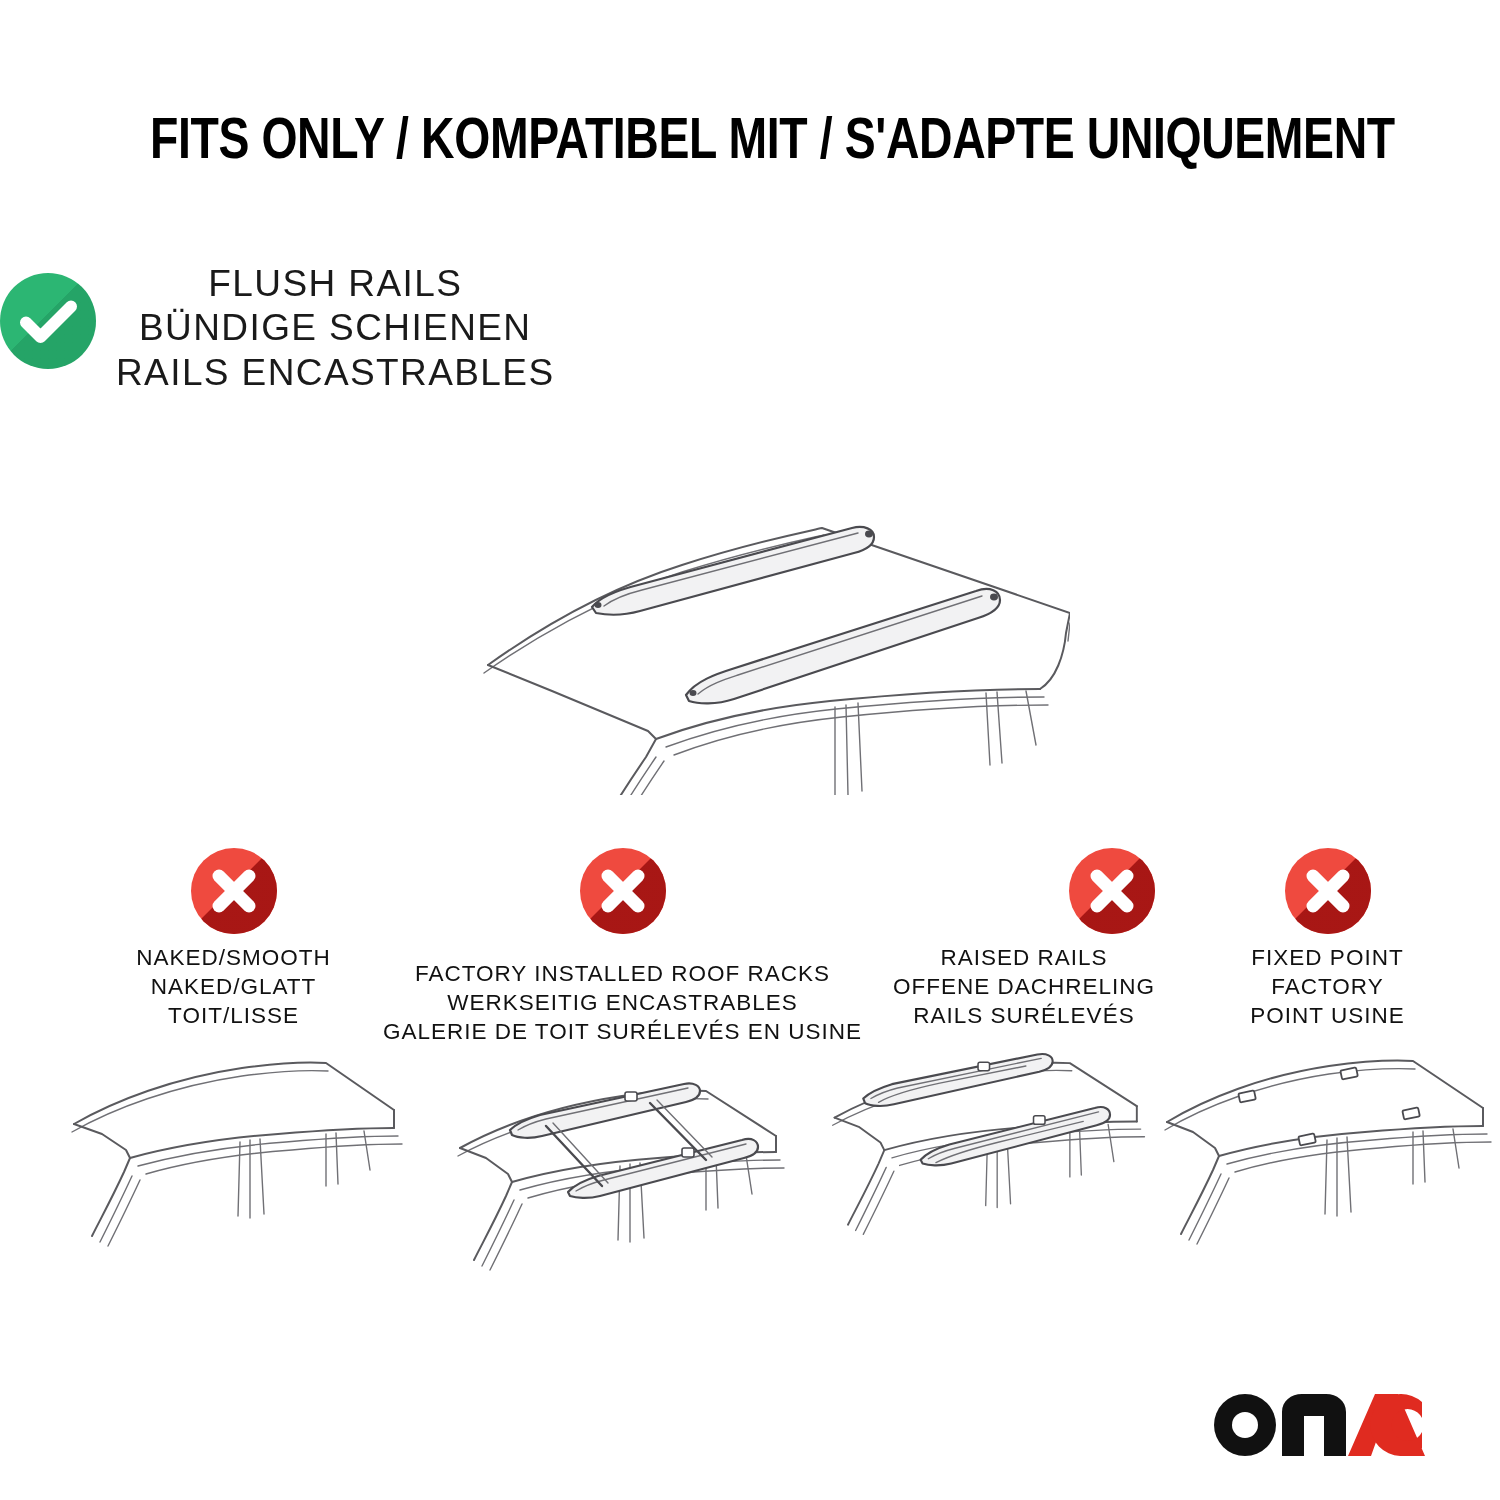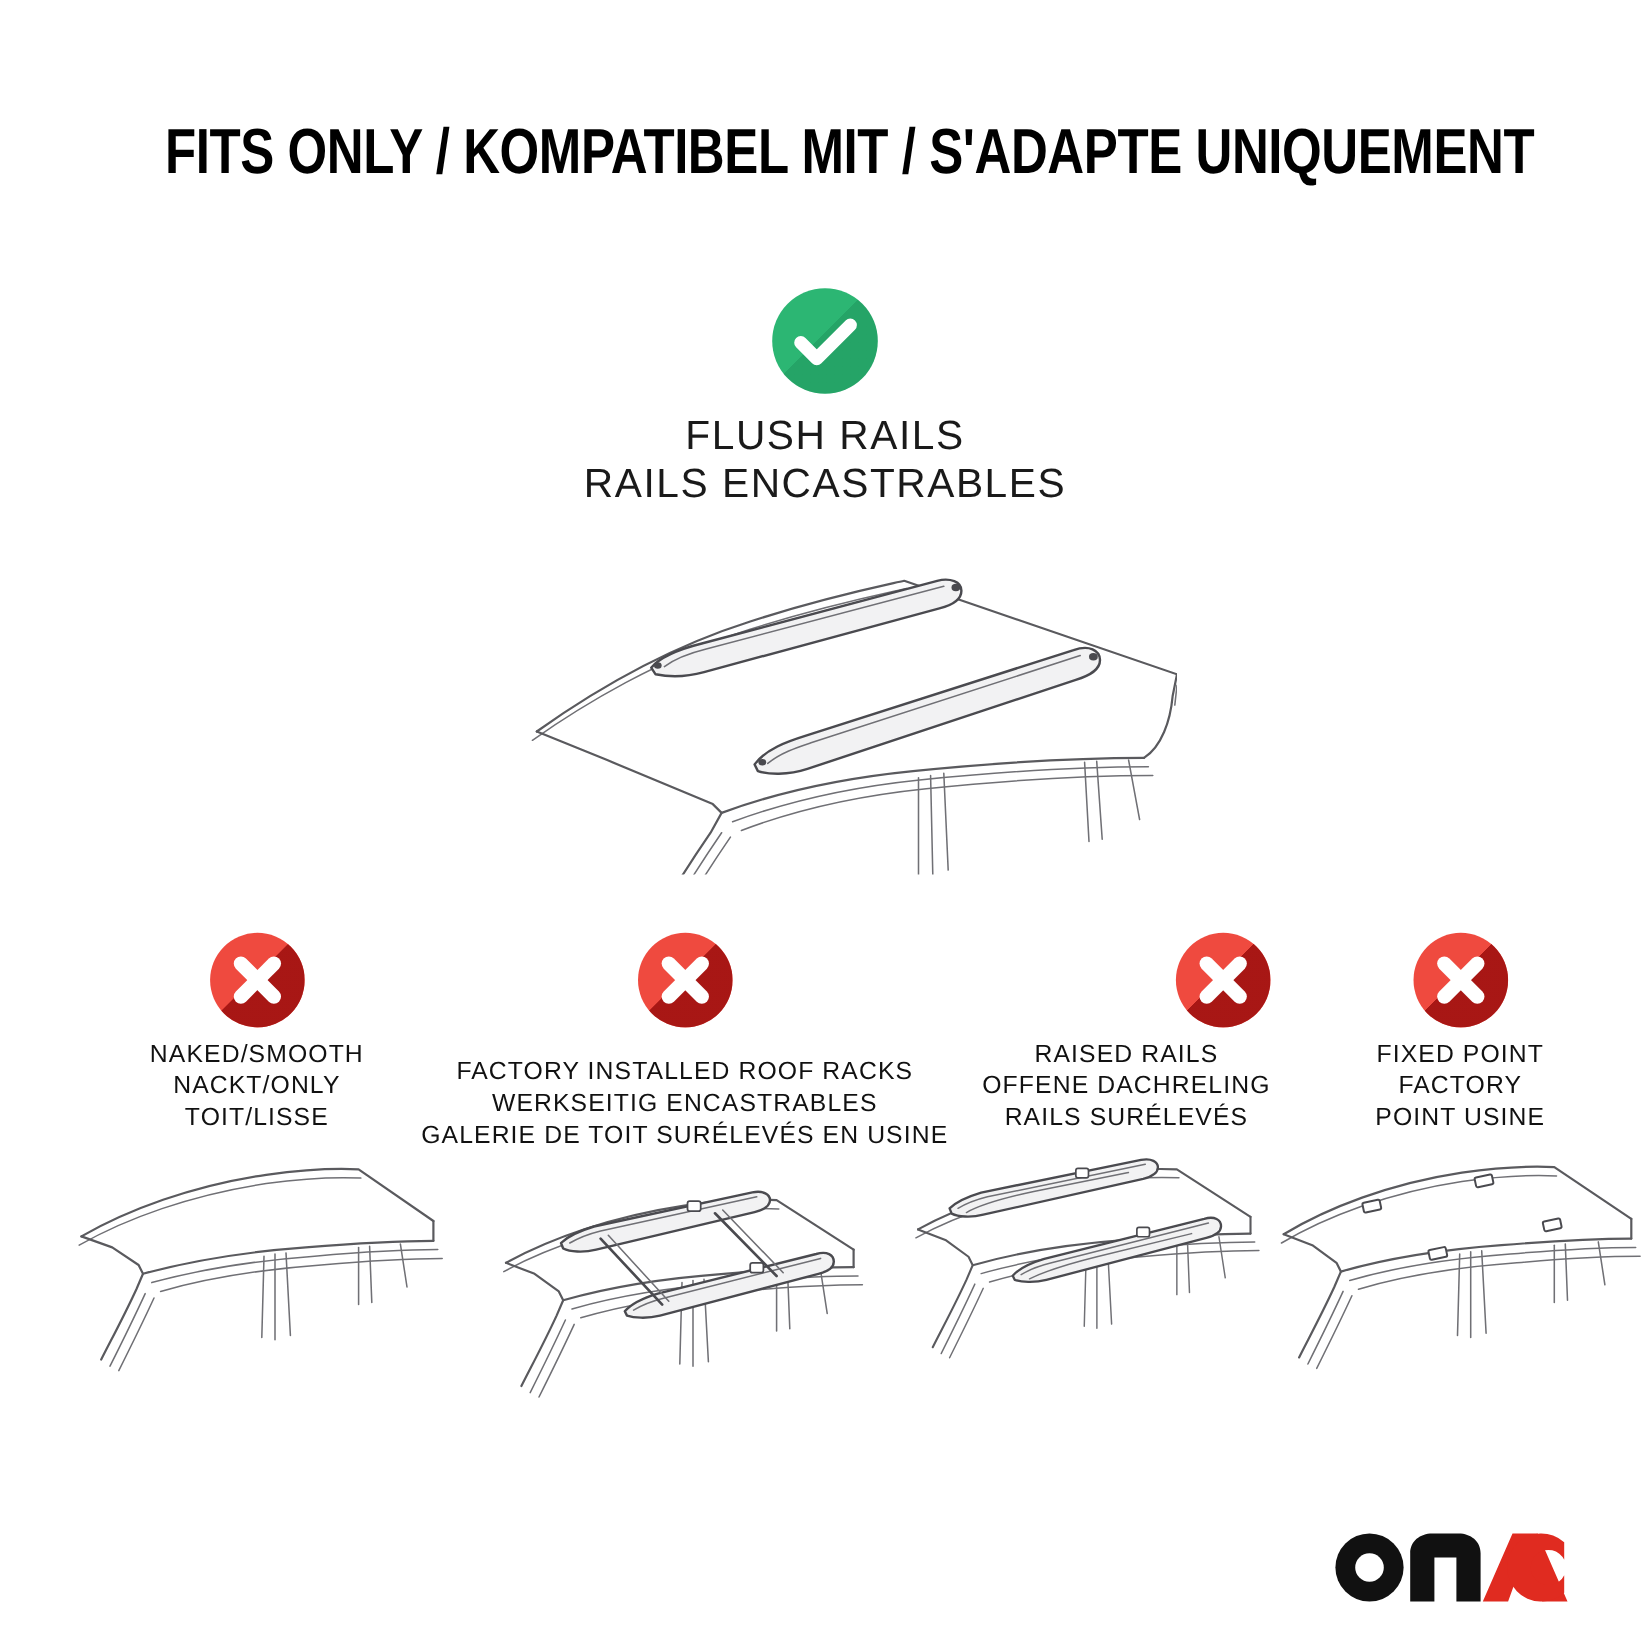--- a/index.html
+++ b/index.html
@@ -54,22 +54,23 @@
     background:
       linear-gradient(135deg, rgba(0,0,0,0) 47%, rgba(150,10,10,0.80) 47.2%);
   }
   .x-icon svg{position:absolute;top:0;left:0;}
 
   
   .ok-block{
     position:absolute;
     left:0;right:0;top:262px;
     display:flex;
-    flex-direction:column;
+    flex-direction:row;
     align-items:center;
+    gap:20px;
   }
   .ok-block .icon-wrap{margin-bottom:16px;}
   .ok-lines{
     text-align:center;
     font-size:37px;
     line-height:1.20;
     letter-spacing:1.4px;
     color:#1a1a1a;
     font-weight:400;
   }
@@ -152,20 +153,21 @@
       <div class="flat-icon check-icon">
         <div class="shadow"></div>
         <svg width="96" height="96" viewBox="0 0 96 96" aria-hidden="true">
           <path d="M26 49.5 L40.5 64 L71 33.5" fill="none" stroke="#ffffff" stroke-width="12" stroke-linecap="round" stroke-linejoin="round"></path>
         </svg>
       </div>
     </div>
 
     <div class="ok-lines">
       <div>FLUSH RAILS</div>
+      <div>BÜNDIGE SCHIENEN</div>
       <div>RAILS ENCASTRABLES</div>
     </div>
   </div>
 
   <div class="ok-art">
     <svg class="line-art" width="600" height="300" viewBox="0 0 600 300" aria-hidden="true">
 
       <path d="M18 170 C60 140 130 96 212 70 C280 48 330 38 352 33
                L600 118"></path>
       <path class="thin" d="M14 178 C58 147 130 103 212 77 C282 55 332 45 354 40"></path>
@@ -214,21 +216,21 @@
           <svg width="86" height="86" viewBox="0 0 86 86" aria-hidden="true">
             <g stroke="#ffffff" stroke-width="13" stroke-linecap="round">
               <line x1="28" y1="28" x2="58" y2="58"></line>
               <line x1="58" y1="28" x2="28" y2="58"></line>
             </g>
           </svg>
         </div>
       </div>
       <div class="col-labels">
         <div>NAKED/SMOOTH</div>
-        <div>NACKT/ONLY</div>
+        <div>NAKED/GLATT</div>
         <div>TOIT/LISSE</div>
       </div>
       <div class="col-art">
         <svg class="line-art" width="340" height="230" viewBox="0 0 340 230" aria-hidden="true">
           <path d="M10 78 C52 54 110 32 178 22 C214 17 244 16 262 17 L330 64"></path>
           <path class="thin" d="M8 86 C50 62 110 40 178 30 C214 25 244 24 264 25"></path>
           <path d="M10 78 L38 88 L62 104 L66 112 L60 126 C48 152 36 174 28 190"></path>
           <path class="thin" d="M36 196 C46 176 56 156 68 130"></path>
           <path class="thin" d="M44 200 C54 180 64 160 76 134"></path>
           <path d="M66 112 C110 100 160 92 214 88 C262 84 300 82 330 82"></path>

